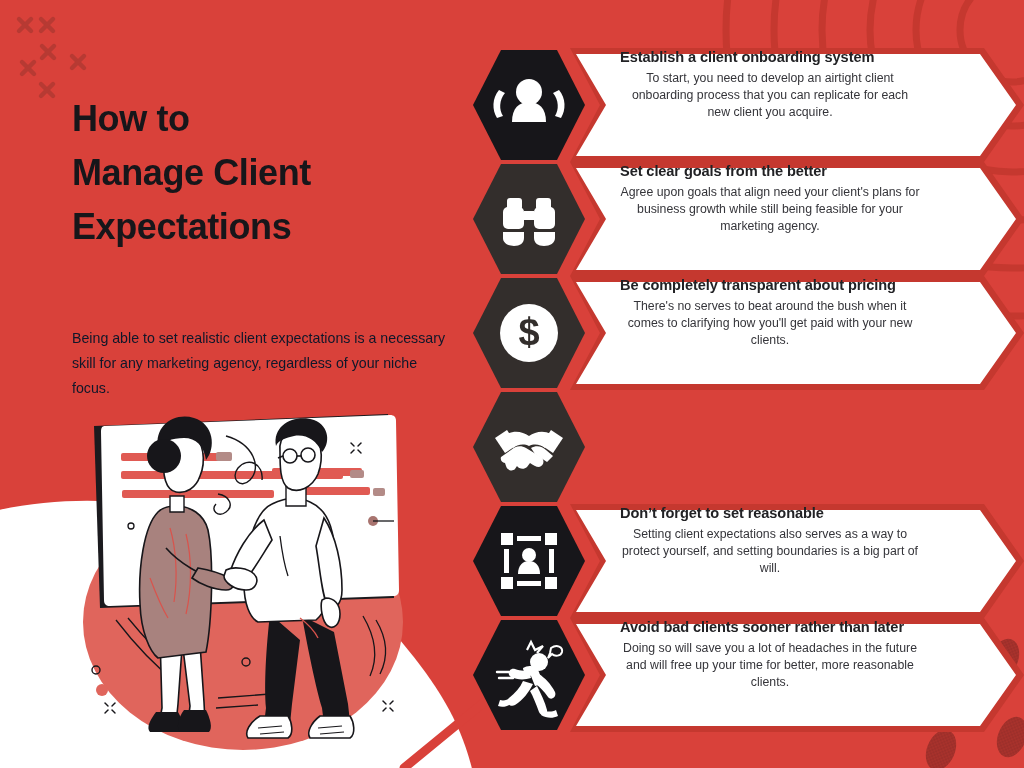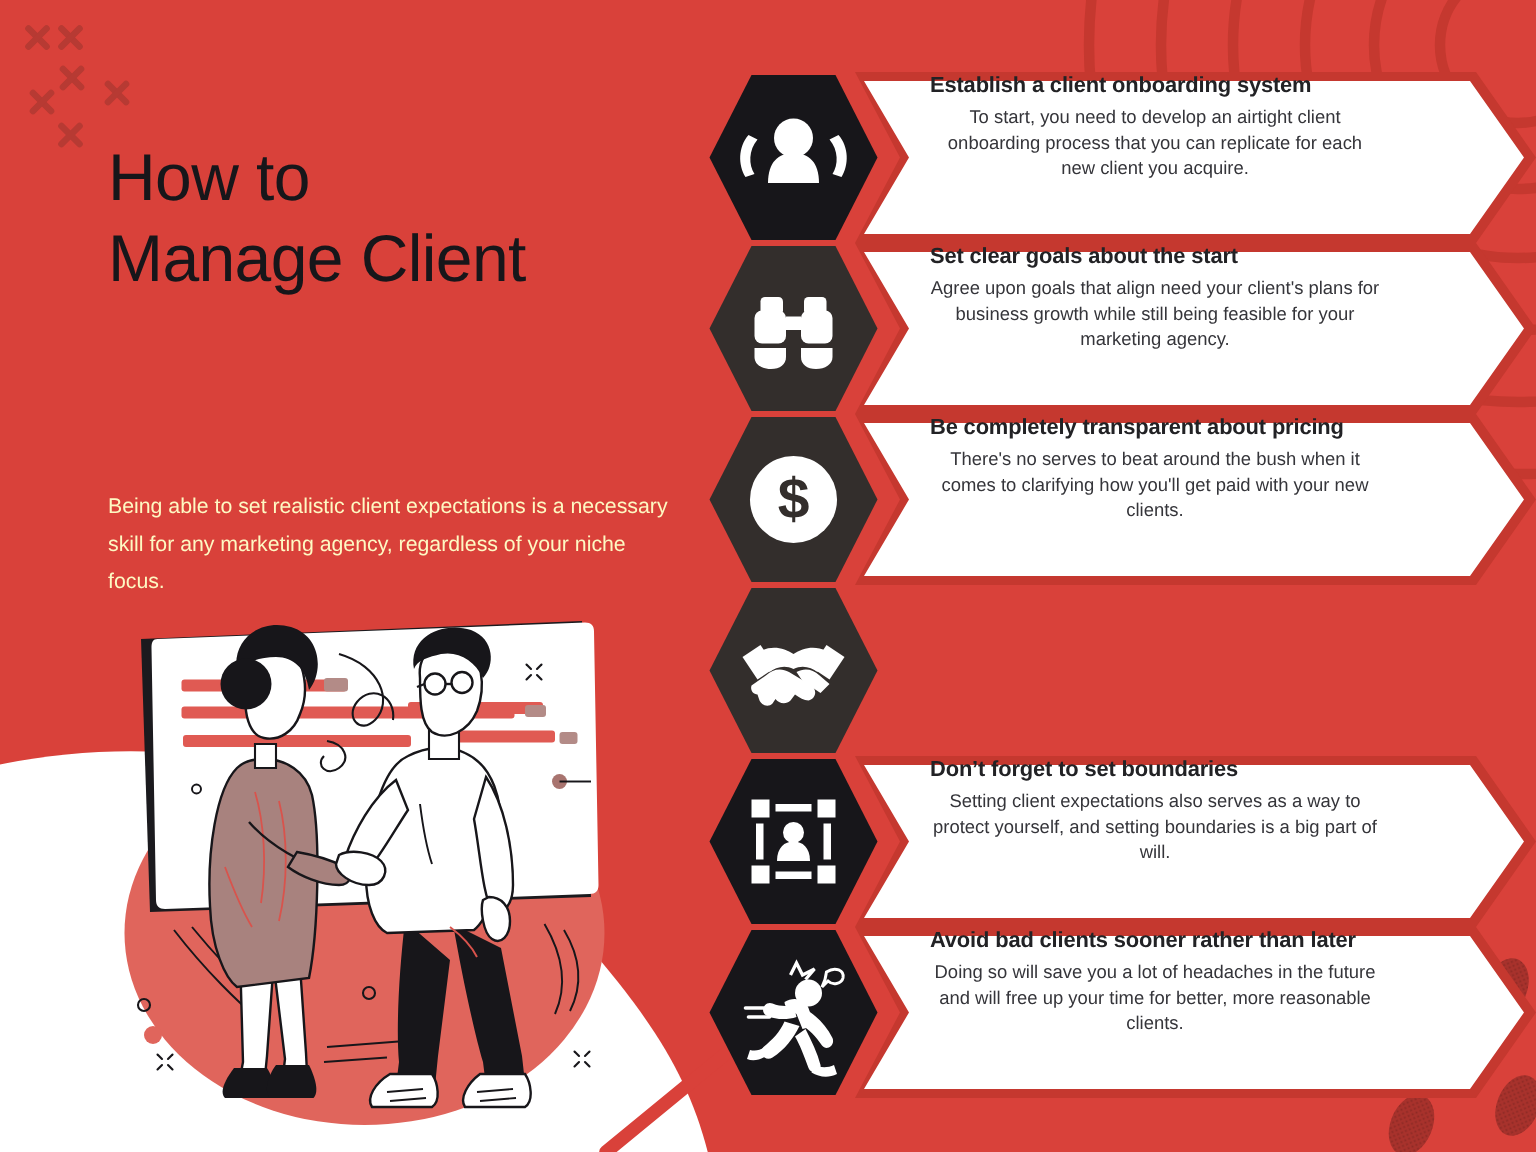--- a/index.html
+++ b/index.html
@@ -19,33 +19,33 @@
   .bg-svg { position: absolute; inset: 0; width: 1024px; height: 768px; }
 
   
   .left-col {
     position: absolute;
     left: 72px; top: 92px;
     width: 400px;
     z-index: 6;
   }
   .title {
-    font-size: 44px;
+    font-size: 36px;
     line-height: 54px;
-    font-weight: 400;
+    font-weight: 700;
     color: #17161a;
     letter-spacing: -0.4px;
   }
   .subtitle {
     position: absolute;
     left: 72px; top: 326px;
     width: 375px;
     font-size: 14.2px;
     line-height: 25px;
-    color: #fef9c3;
+    color: #0f172a;
     z-index: 6;
   }
 
   
   .illus { position: absolute; left: 58px; top: 408px; width: 370px; height: 352px; z-index: 6; }
 
   
   .cards {
     position: absolute;
     left: 470px; top: 48px;
@@ -161,20 +161,21 @@
             <line x1="-6" y1="-6" x2="6" y2="6"></line>
             <line x1="6" y1="-6" x2="-6" y2="6"></line>
           </g>
       </g>
     </g>
   </svg>
 
   <div class="left-col">
     <div class="title">How to</div>
     <div class="title">Manage Client</div>
+    <div class="title">Expectations</div>
   </div>
 
   <div class="subtitle">Being able to set realistic client expectations is a necessary skill for any marketing agency, regardless of your niche focus.</div>
 
   <svg class="illus" viewBox="0 0 370 352">
 
     <ellipse cx="185" cy="214" rx="160" ry="128" fill="#e0655c"></ellipse>
 
     <path d="M36 18 L330 6 L336 190 L42 200 Z" fill="#1b1a1e"></path>
     <path d="M47 18 L332 7 C336 7 338 9 338 13 L341 182 C341 186 339 188 335 188 L52 198 C48 198 46 196 46 192 L43 24 C43 20 44 18 47 18 Z" fill="#ffffff"></path>
@@ -327,21 +328,21 @@
       </svg>
     </div>
 
     <div class="row" style="top:114px">
       <div class="card-wrap">
         <svg class="card-bg" viewBox="0 0 454 114" preserveAspectRatio="none">
           <path d="M0 0 L414 0 L454 57 L414 114 L0 114 L30 57 Z" fill="#c5382f"></path>
           <path d="M6 6 L410 6 L446 57 L410 108 L6 108 L36 57 Z" fill="#ffffff"></path>
         </svg>
         <div class="card-text">
-          <div class="card-title">Set clear goals about the start</div>
+          <div class="card-title">Set clear goals from the better</div>
           <div class="card-body">Agree upon goals that align need your client's plans for business growth while still being feasible for your marketing agency.</div>
         </div>
       </div>
       <svg class="hex" viewBox="0 0 118 118">
         <polygon points="31,4 87,4 115,59 87,114 31,114 3,59" fill="#332e2c"></polygon>
         <g fill="#ffffff" transform="translate(59,60)">
           <rect x="-22" y="-22" width="15" height="12" rx="3"></rect>
           <rect x="7" y="-22" width="15" height="12" rx="3"></rect>
           <rect x="-26" y="-13" width="21" height="22" rx="5"></rect>
           <rect x="5" y="-13" width="21" height="22" rx="5"></rect>
@@ -385,21 +386,21 @@
       </svg>
     </div>
 
     <div class="row" style="top:456px">
       <div class="card-wrap">
         <svg class="card-bg" viewBox="0 0 454 114" preserveAspectRatio="none">
           <path d="M0 0 L414 0 L454 57 L414 114 L0 114 L30 57 Z" fill="#c5382f"></path>
           <path d="M6 6 L410 6 L446 57 L410 108 L6 108 L36 57 Z" fill="#ffffff"></path>
         </svg>
         <div class="card-text">
-          <div class="card-title">Don’t forget to set boundaries</div>
+          <div class="card-title">Don’t forget to set reasonable</div>
           <div class="card-body">Setting client expectations also serves as a way to protect yourself, and setting boundaries is a big part of will.</div>
         </div>
       </div>
       <svg class="hex" viewBox="0 0 118 118">
         <polygon points="31,4 87,4 115,59 87,114 31,114 3,59" fill="#17161a"></polygon>
         <g fill="#ffffff" transform="translate(59,59)">
           <rect x="-28" y="-28" width="12" height="12"></rect>
           <rect x="16" y="-28" width="12" height="12"></rect>
           <rect x="-28" y="16" width="12" height="12"></rect>
           <rect x="16" y="16" width="12" height="12"></rect>

